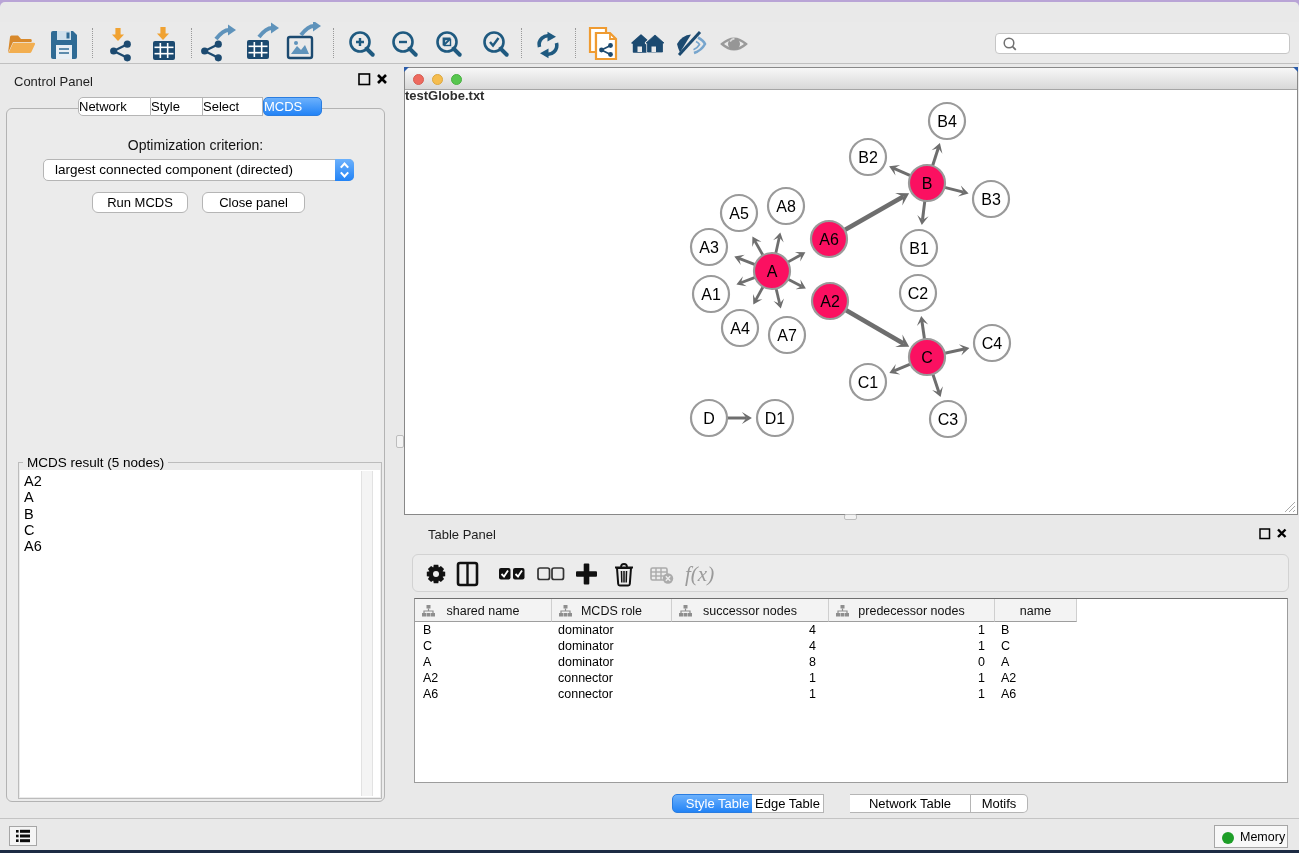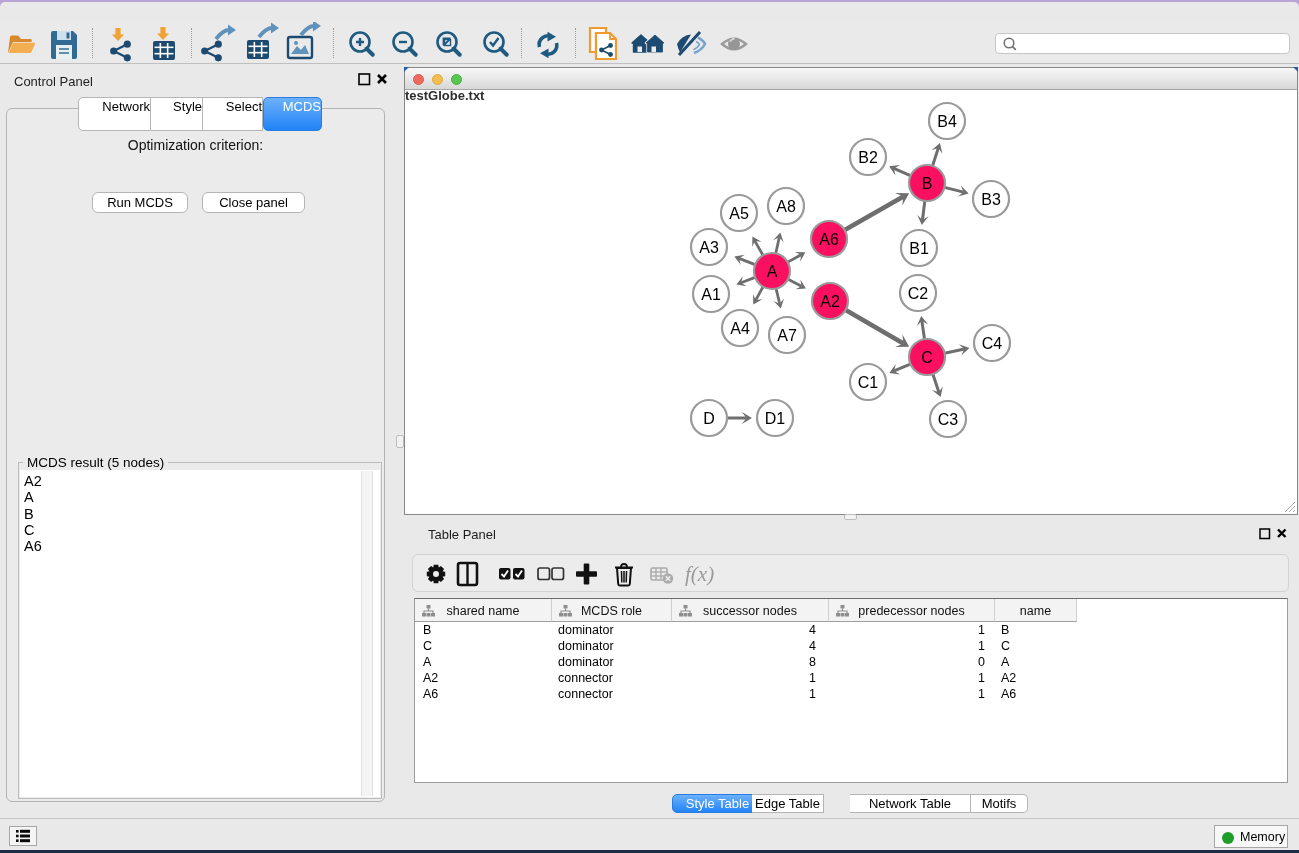--- a/index.html
+++ b/index.html
@@ -10,21 +10,21 @@
   #titlebar { position:absolute; left:0; top:0; width:1299px; height:20px; background:linear-gradient(#f6f6f6,#dcdcdc); border-radius:5px 5px 0 0; border-bottom:1px solid #cdcdcd; }
   #titlebar .title { position:absolute; left:0; right:0; top:3px; text-align:center; font-size:13px; color:#3e3e3e; }
   .tl { position:absolute; top:6px; width:13px; height:13px; border-radius:50%; }
   #toolbar { position:absolute; left:0; top:20px; width:1299px; height:42px; background:#eaeaea; border-bottom:1px solid #c0c0c0; }
   .tsep { position:absolute; top:6px; height:30px; width:0; border-left:1px dotted #9a9a9a; }
   #searchbox { position:absolute; left:995px; top:11px; width:295px; height:21px; background:#fff; border:1px solid #c6c6c6; border-radius:4px; }
 
   
   #cp { position:absolute; left:0; top:62px; width:391px; height:756px; }
   #cp .hdr { position:absolute; left:14px; top:10px; font-size:13px; color:#1e1e1e; }
-  .tab { position:absolute; z-index:3; top:33px; height:34px; font-size:13px; color:#000; background:#fff; border:1px solid #b5b5b5; text-align:right; line-height:17px; }
+  .tab { position:absolute; z-index:3; top:33px; height:19px; font-size:13px; color:#000; background:#fff; border:1px solid #b5b5b5; text-align:left; line-height:17px; }
   .tabsel { background:linear-gradient(#6cb1fc,#2283f6); color:#fff; border:1px solid #2a7de0; border-radius:5px; }
   #cppanel { position:absolute; z-index:1; left:6px; top:44px; width:379px; height:694px; background:#ebebeb; border:1px solid #b3b3b3; border-radius:6px; }
   #optlabel { position:absolute; z-index:2; left:0; width:100%; top:73px; text-align:center; font-size:14px; color:#111; }
   #combo { position:absolute; z-index:2; left:43px; top:95px; width:311px; height:22px; background:#fff; border:1px solid #b5b5b5; border-radius:5px; font-size:13.5px; line-height:20px; color:#000; padding-left:11px; }
   #combocap { position:absolute; right:-1px; top:-1px; width:19px; height:22px; border-radius:0 5px 5px 0; background:linear-gradient(#6cb1fc,#2283f6); }
   .cbtn { position:absolute; z-index:2; top:128px; height:21px; background:#fff; border:1px solid #b5b5b5; border-radius:6px; font-size:13px; text-align:center; line-height:19px; color:#000; }
   #groupbox { position:absolute; z-index:2; left:18px; top:398px; width:364px; height:337px; border:1px solid #bcbcbc; }
   #grouplabel { position:absolute; left:4px; top:-8px; background:#ebebeb; padding:0 4px; font-size:13.5px; color:#000; }
   #mlist { position:absolute; left:1px; top:7px; width:360px; height:327px; background:#fff; font-size:14.5px; line-height:16.3px; padding:3px 0 0 4px; color:#000; }
   #mscroll { position:absolute; right:8px; top:8px; width:12px; height:325px; background:#f4f4f4; border-left:1px solid #e2e2e2; border-right:1px solid #e2e2e2; }
@@ -156,20 +156,28 @@
     <svg width="34" height="14" style="position:absolute; left:357px; top:9px;">
       <rect x="2" y="1" width="10.5" height="10.5" fill="none" stroke="#000" stroke-width="1.6"></rect>
       <path d="M21 2 L29 10 M29 2 L21 10" stroke="#000" stroke-width="2.6"></path>
     </svg>
     <div class="tab" style="left:78px; width:73px; border-radius:5px 0 0 5px;">Network</div>
     <div class="tab" style="left:151px; width:52px; border-left:0;">Style</div>
     <div class="tab" style="left:203px; width:60px; border-left:0;">Select</div>
     <div class="tab tabsel" style="left:263px; width:59px;">MCDS</div>
     <div id="cppanel"></div>
     <div id="optlabel">Optimization criterion:</div>
+    <div id="combo">largest connected component (directed)
+      <div id="combocap">
+        <svg width="19" height="22">
+          <path d="M5.8 8.6 L9.5 4.6 L13.2 8.6" fill="none" stroke="#fff" stroke-width="2.1"></path>
+          <path d="M5.8 13.4 L9.5 17.4 L13.2 13.4" fill="none" stroke="#fff" stroke-width="2.1"></path>
+        </svg>
+      </div>
+    </div>
     <div class="cbtn" style="left:92px; width:96px;">Run MCDS</div>
     <div class="cbtn" style="left:202px; width:103px;">Close panel</div>
     <div id="groupbox">
       <div id="grouplabel">MCDS result (5 nodes)</div>
       <div id="mlist">A2<br>A<br>B<br>C<br>A6</div>
       <div id="mscroll"></div>
     </div>
   </div>
 
   <div id="netwin">

